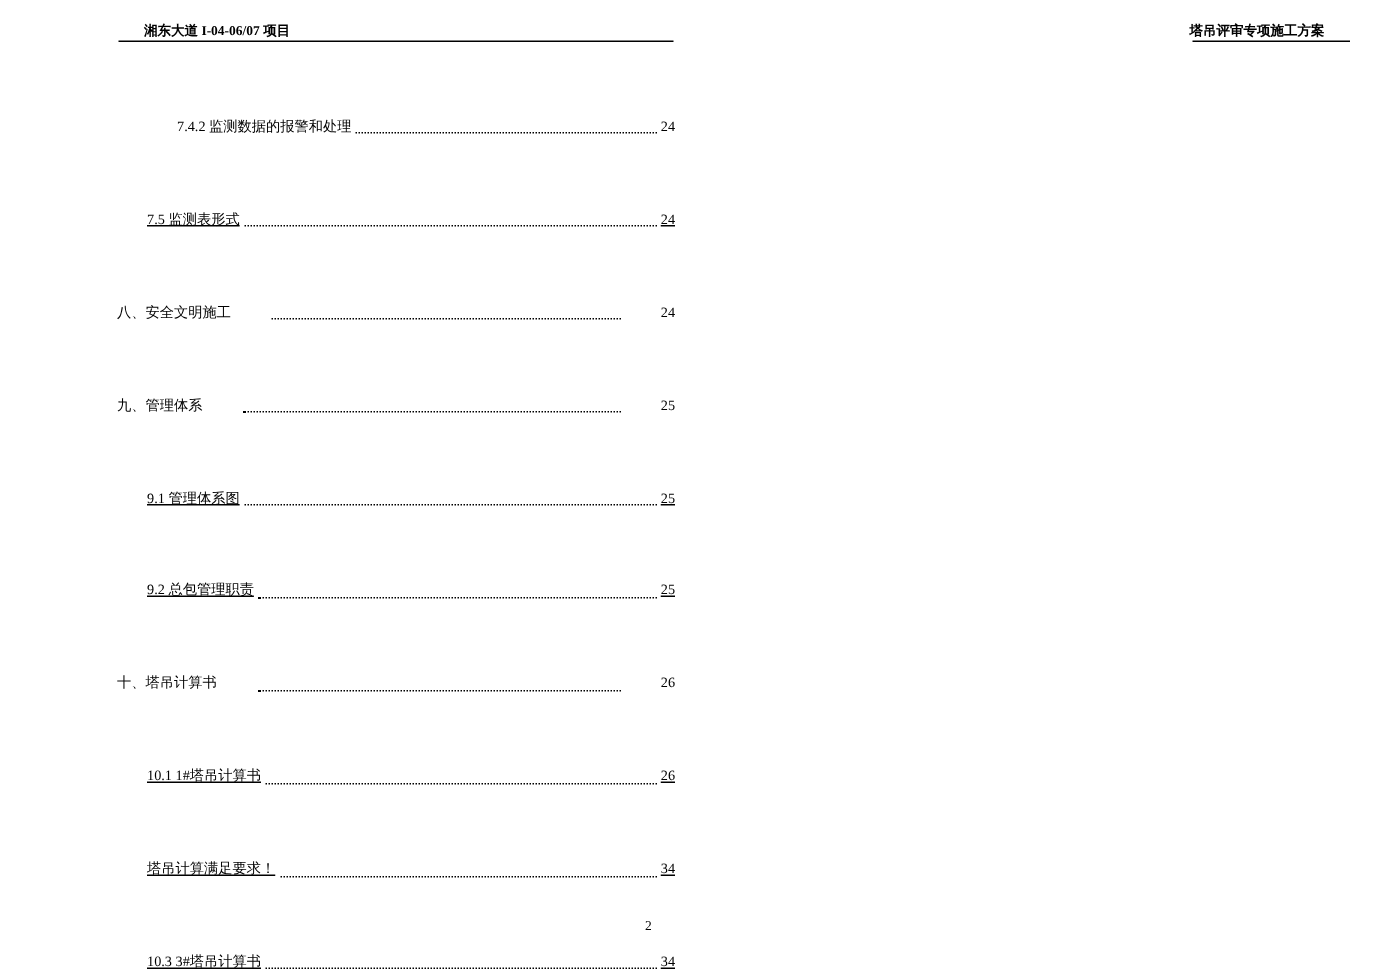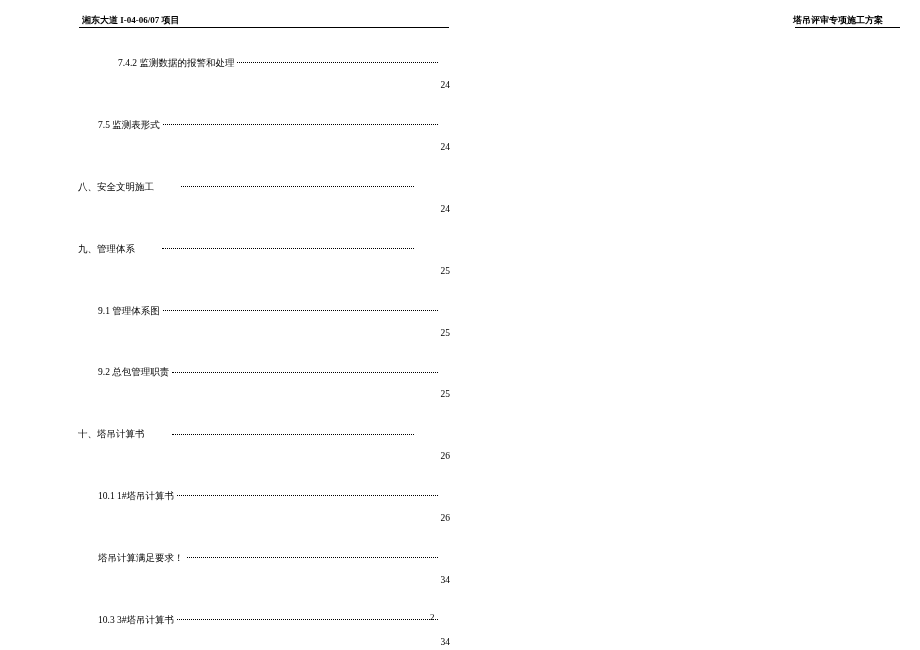--- a/index.html
+++ b/index.html
@@ -8,21 +8,21 @@
       height: 650px;
       background: #fff;
       font-family: "SimSun", "宋体", serif;
       font-size: 10px;
       color: #000;
       position: relative;
     }
     .header-left {
       position: absolute;
       top: 14px;
-      left: 82px;
+      left: 96px;
       font-size: 9px;
       font-weight: bold;
     }
     .header-right {
       position: absolute;
       top: 14px;
       right: 37px;
       font-size: 9px;
       font-weight: bold;
     }
@@ -41,40 +41,40 @@
       border-top: 1px solid #000;
     }
     .toc {
       position: absolute;
       top: 36px;
       left: 78px;
       width: 372px;
     }
     .toc-row {
       display: flex;
-      align-items: center;
+      align-items: flex-end;
       margin-bottom: 6.5px;
       font-size: 9.5px;
       line-height: 1.2;
     }
     .toc-label {
       white-space: nowrap;
     }
     .toc-dots {
       flex: 1;
       border-bottom: 1px dotted #000;
       margin: 0 3px 2px 3px;
       min-width: 10px;
     }
     .toc-page {
       white-space: nowrap;
       margin-top: 44px;
     }
     .indent-0 { padding-left: 0; gap: 24px; }
-    .indent-1 { padding-left: 20px; }
+    .indent-1 { padding-left: 20px; text-decoration: underline; }
     .indent-2 { padding-left: 40px; }
     .page-number {
       position: absolute;
       bottom: 28px;
       left: 430px;
       font-size: 9px;
     }
   </style>
 </head>
 <body>

